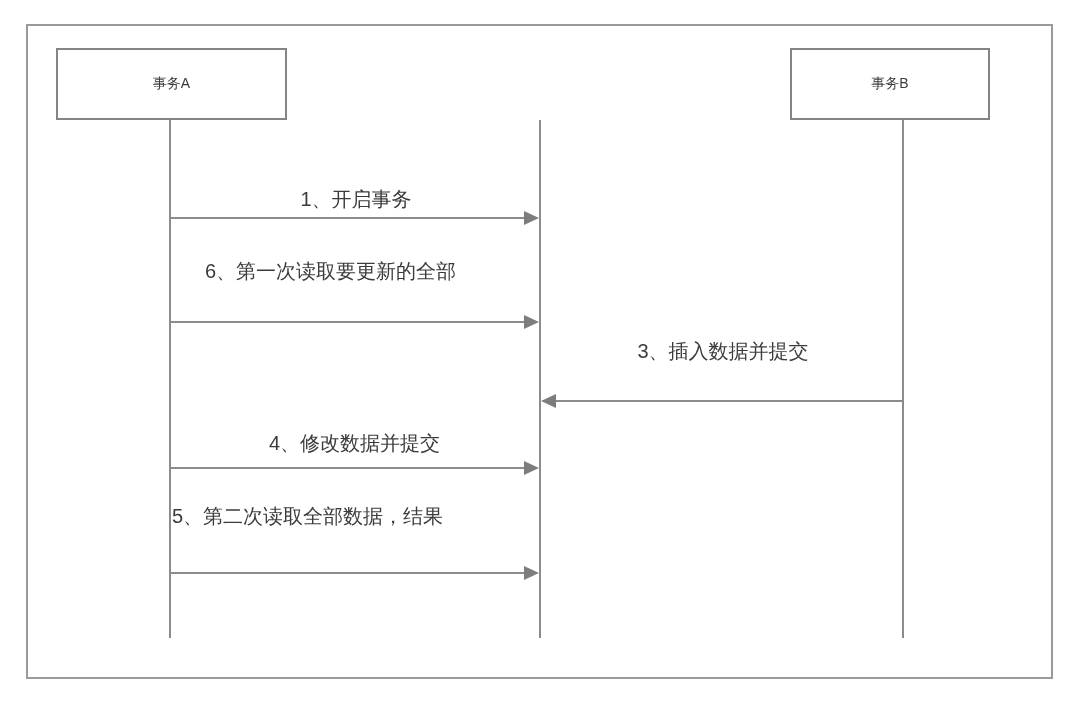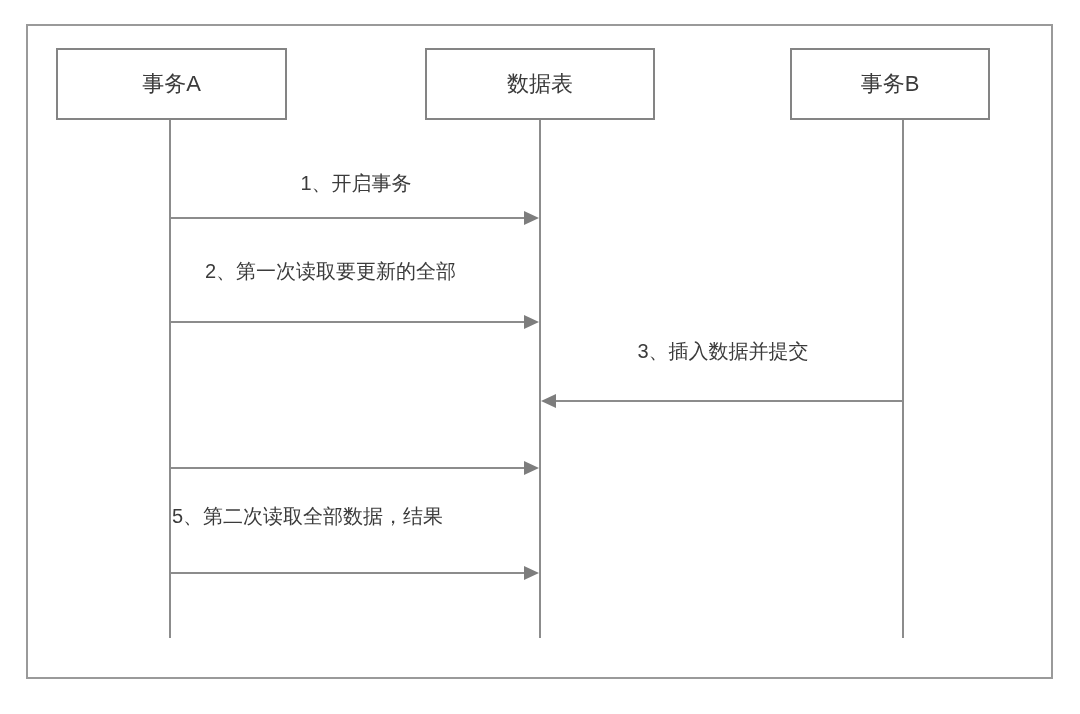--- a/index.html
+++ b/index.html
@@ -28,21 +28,21 @@
     width: 1027px; height: 655px;
     border: 2px solid var(--frame-border);
     background: var(--background);
   }
   .actor-box {
     position: absolute;
     top: 48px; height: 72px;
     border: 2px solid var(--box-border);
     background: var(--background);
     display: flex; align-items: center; justify-content: center;
-    font-size: 22px;
+    font-size: 14px;
     color: var(--text);
   }
   .actor-a { left: 56px;  width: 231px; }
   .actor-t { left: 425px; width: 230px; }
   .actor-b { left: 790px; width: 200px; }
   .lifeline {
     position: absolute;
     top: 120px; height: 518px; width: 2px;
     background: var(--line);
   }
@@ -66,21 +66,21 @@
   .arrowhead {
     position: absolute;
     width: 0; height: 0;
     border-top: 7px solid transparent;
     border-bottom: 7px solid transparent;
   }
   .arrowhead.right { border-left: 15px solid var(--arrowhead); }
   .arrowhead.left  { border-right: 15px solid var(--arrowhead); }
 
   
-  .m1-label { left: 170px; top: 168px; width: 372px; }
+  .m1-label { left: 170px; top: 184px; width: 372px; }
   .m1-line  { left: 170px; top: 217px; width: 354px; }
   .m1-head  { left: 524px; top: 211px; }
 
   .m2-label { left: 205px; top: 256px; width: 334px; }
   .m2-line  { left: 170px; top: 321px; width: 354px; }
   .m2-head  { left: 524px; top: 315px; }
 
   .m3-label { left: 543px; top: 336px; width: 360px; }
   .m3-line  { left: 556px; top: 400px; width: 347px; }
   .m3-head  { left: 541px; top: 394px; }
@@ -96,49 +96,49 @@
 </head>
 <body>
 
 <div class="canvas">
 
   <div class="frame"></div>
 
   <div class="actor-box actor-a">
     <span>事务A</span>
   </div>
-  <div class="actor-box actor-t">
-    <span>数据表</span>
-  </div>
   <div class="actor-box actor-b">
     <span>事务B</span>
   </div>
 
   <div class="lifeline lifeline-a"></div>
   <div class="lifeline lifeline-t"></div>
   <div class="lifeline lifeline-b"></div>
 
   <div class="msg-label center m1-label">
     <span>1、开启事务</span>
   </div>
   <div class="msg-line m1-line"></div>
   <div class="arrowhead right m1-head"></div>
 
   <div class="msg-label left m2-label">
-    <span style="display:block">2、第一次读取要更新的全部</span>
+    <span style="display:block">6、第一次读取要更新的全部</span>
   </div>
   <div class="msg-line m2-line"></div>
   <div class="arrowhead right m2-head"></div>
 
   <div class="msg-label center m3-label">
     <span>3、插入数据并提交</span>
   </div>
   <div class="msg-line m3-line"></div>
   <div class="arrowhead left m3-head"></div>
 
+  <div class="msg-label center m4-label">
+    <span>4、修改数据并提交</span>
+  </div>
   <div class="msg-line m4-line"></div>
   <div class="arrowhead right m4-head"></div>
 
   <div class="msg-label left m5-label">
     <span style="display:block">5、第二次读取全部数据，结果</span>
   </div>
   <div class="msg-line m5-line"></div>
   <div class="arrowhead right m5-head"></div>
 
 </div>

